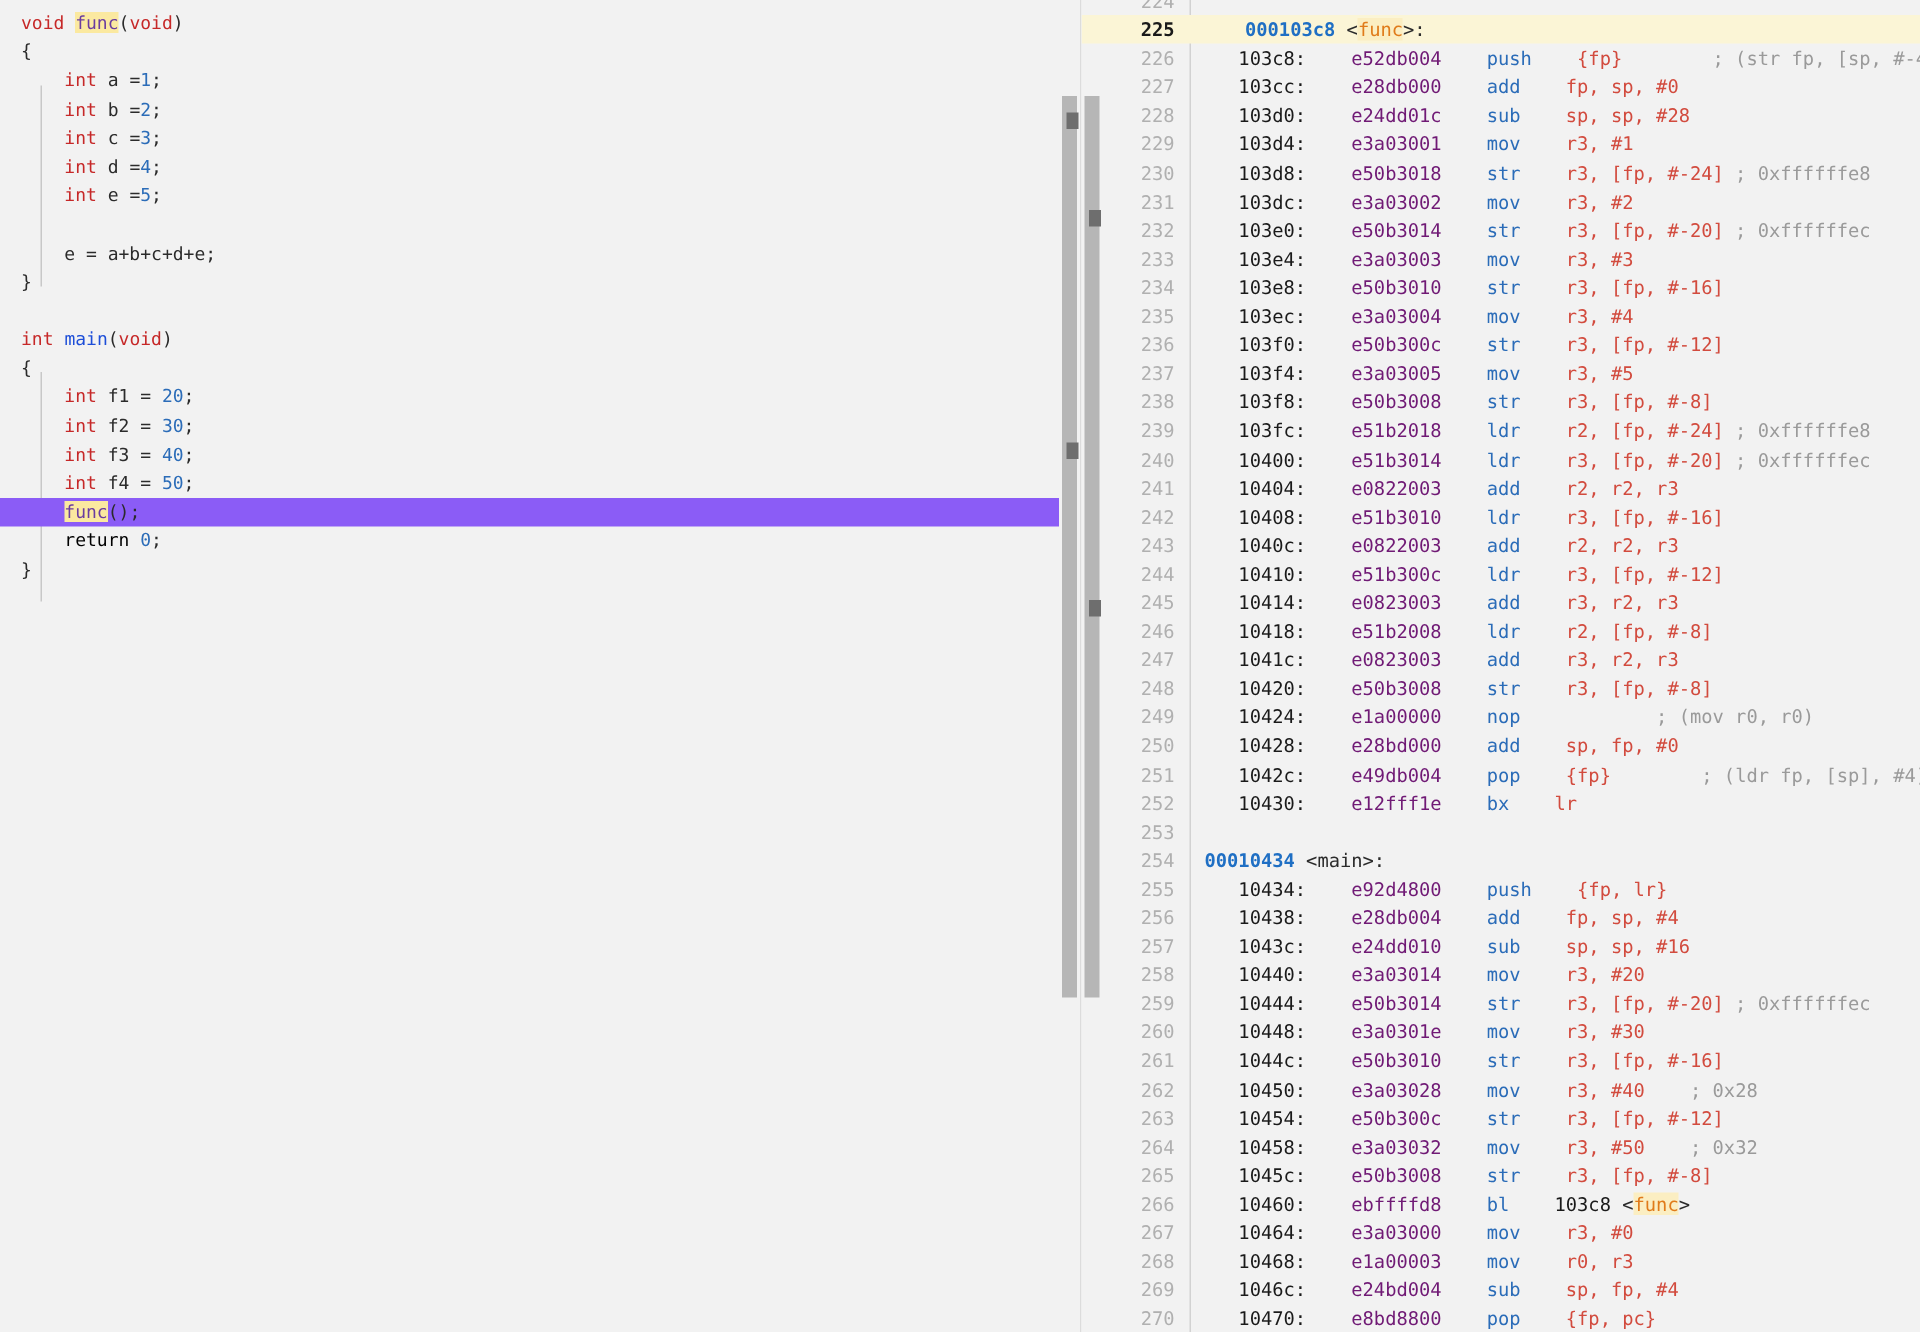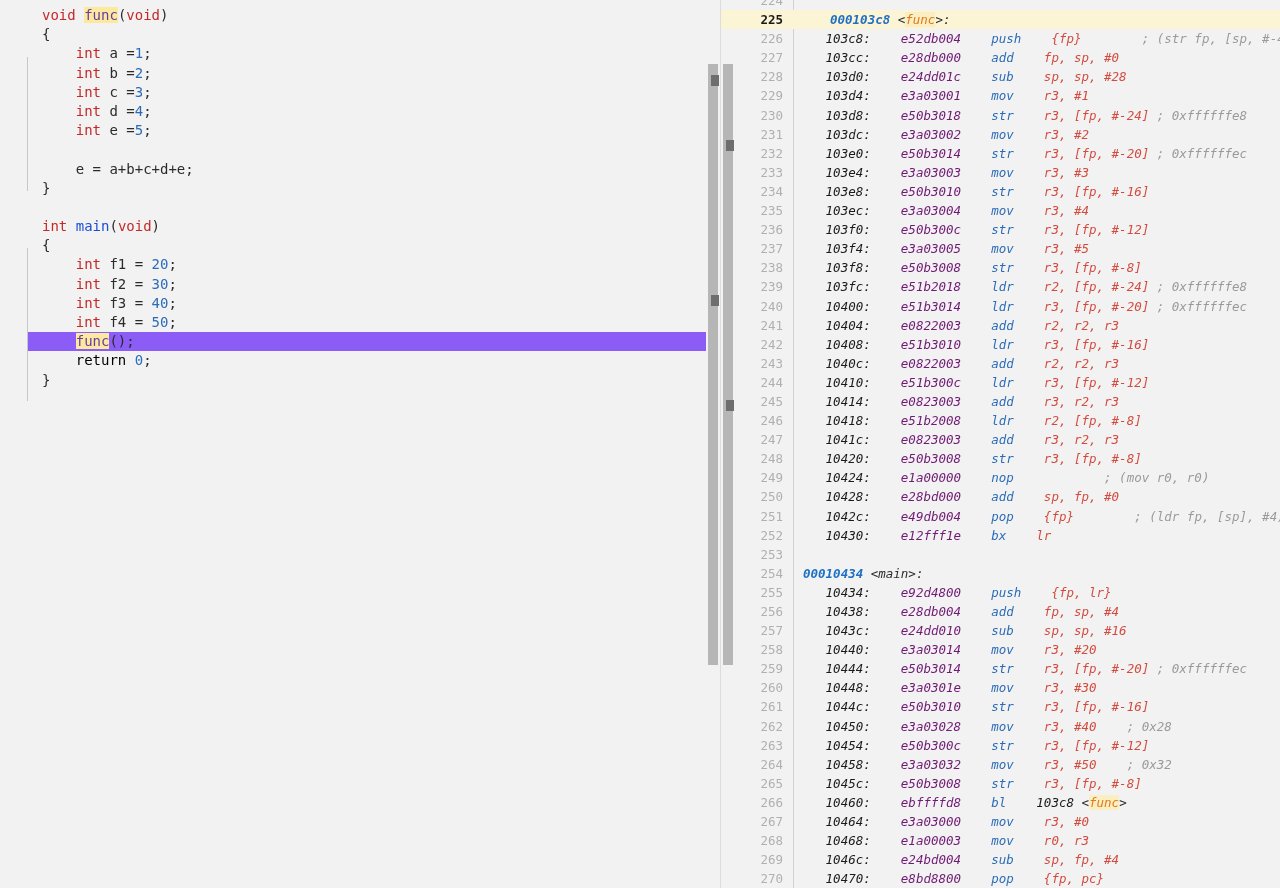--- a/index.html
+++ b/index.html
@@ -12,23 +12,22 @@
 
   
   .src-pane{
     position:relative;
     width:720px;height:888px;
     background:#f2f2f2;
     overflow:hidden;
   }
   .src-code{
     position:absolute;top:6px;left:0;right:0;
-    font-size:14px;line-height:19.2px;
+    font-size:12px;line-height:19.2px;
     white-space:pre;
-    margin-left:28px;
   }
   .src-line{
     height:19.2px;
     padding-left:14px;
     white-space:pre;
     position:relative;
   }
   .src-line.hl{background:#8b5cf6;}
   .indent-guide{
     position:absolute;
@@ -104,21 +103,20 @@
   }
   .dis-row.hl .lineno{color:#1a1a1a;font-weight:bold;}
   .gutter-line{
     position:absolute;left:72px;top:0;
     width:1px;height:888px;background:#d2d2d2;
   }
   .dis-text{
     flex:1 1 auto;
     padding-left:10px;
     white-space:pre;
-    font-style:italic;
   }
   
   .d-label-addr{color:#1f6fc4;font-weight:bold;}
   .d-label-lt{color:#2b2b2b;}
   .d-sym-hl{color:#e07b1a;background:#fbeec2;}
   .d-addr{color:#1a1a1a;text-align:center;}
   .d-hex{color:#701a75;}
   .d-mn{color:#2b6cb8;}
   .d-op{color:#d24b3e;}
   .d-cmt{color:#9a9a9a;}

